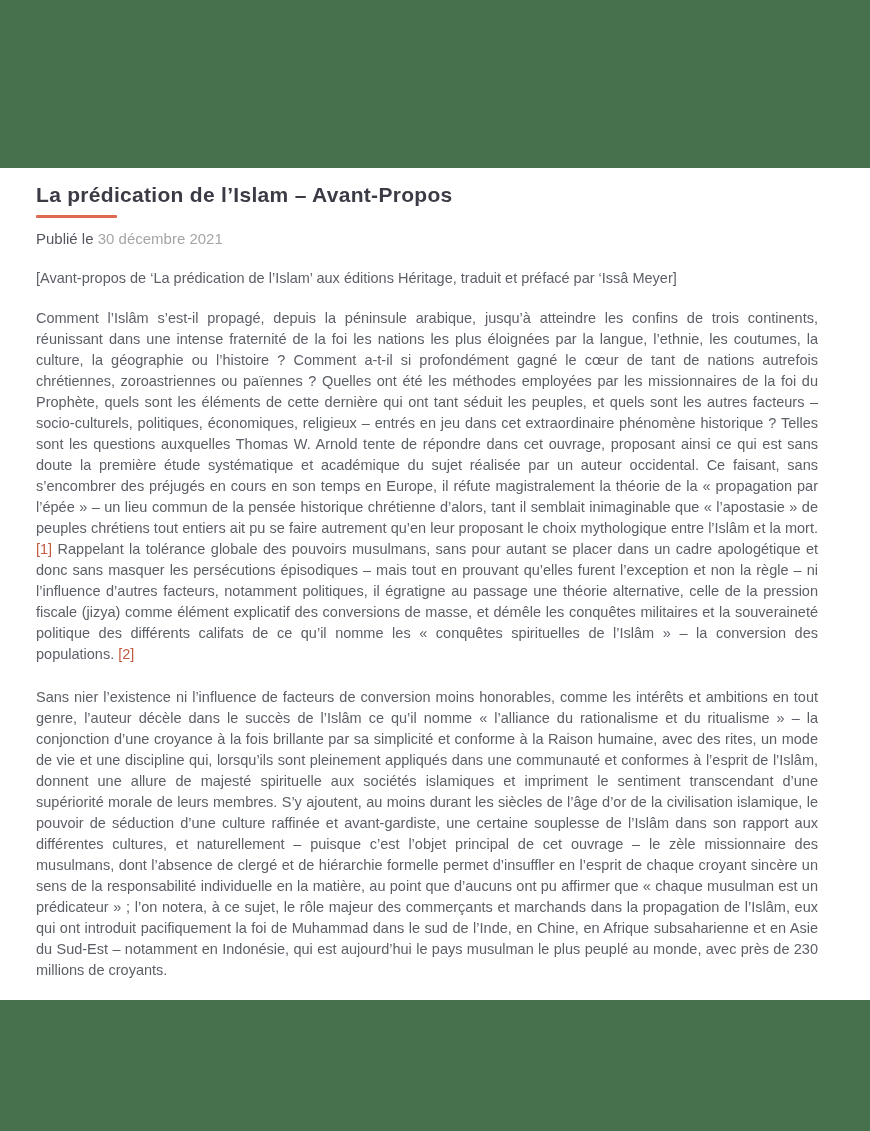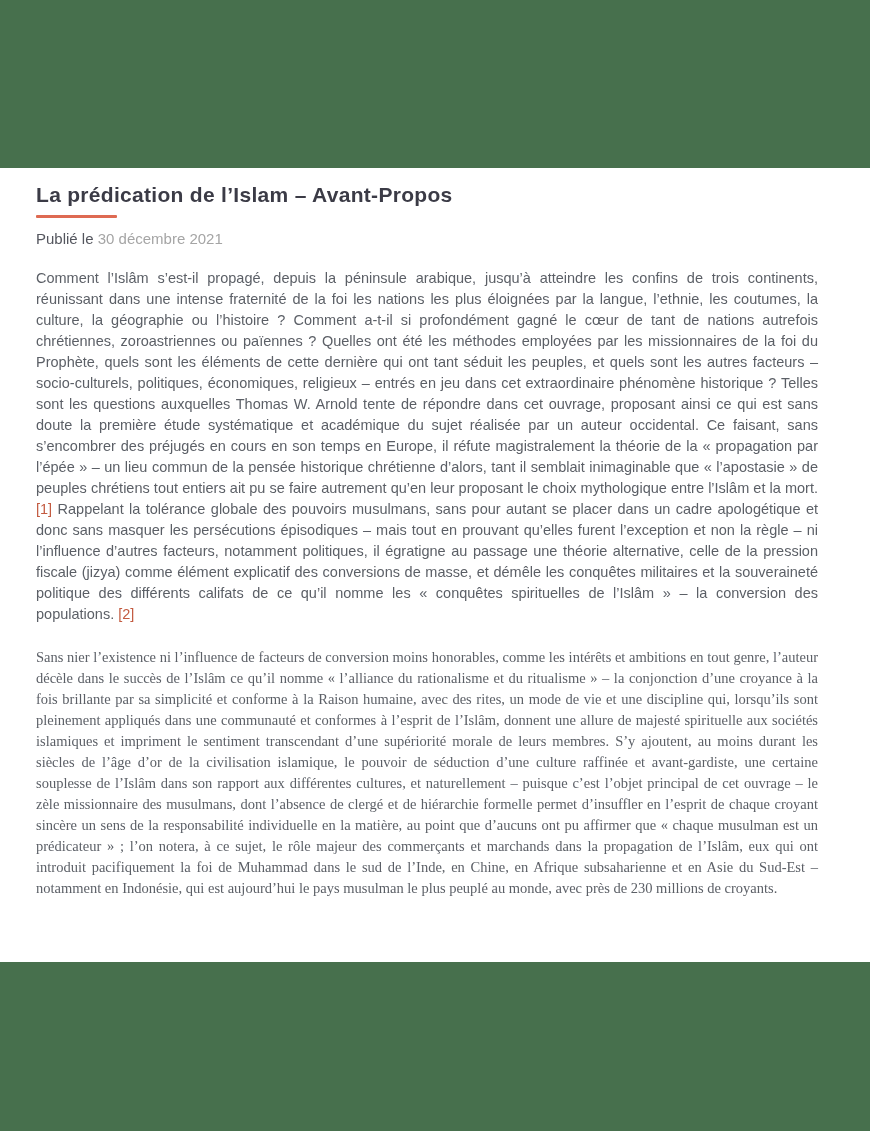--- a/index.html
+++ b/index.html
@@ -47,39 +47,40 @@
   .post-meta .date {
     color: #a5a5a5;
   }
   p.article-par {
     margin: 19px 0 0 0;
     font-size: 14.5px;
     line-height: 21px;
     color: #5b5f66;
     text-align: justify;
   }
-  p.article-par.par-2 { margin-top: 22px; font-family: Liberation Serif, serif; }
+  p.article-par.par-2 { margin-top: 22px; }
   a.footnote-ref {
     color: #c35b41;
     text-decoration: none;
   }
 </style>
 </head>
 <body>
 
 <div class="band band-top"></div>
 
 <main class="content">
 
   <h1 class="post-title">La prédication de l’Islam – Avant-Propos</h1>
 
   <div class="title-underline"></div>
 
   <p class="post-meta"><span>Publié le</span> <span class="date">30 décembre 2021</span></p>
 
+  <p class="article-par intro">[Avant-propos de ‘La prédication de l’Islam’ aux éditions Héritage, traduit et préfacé par ‘Issâ Meyer]</p>
 
   <p class="article-par par-1"><span>Comment l’Islâm s’est-il propagé, depuis la péninsule arabique, jusqu’à atteindre les confins de trois continents, réunissant dans une intense fraternité de la foi les nations les plus éloignées par la langue, l’ethnie, les coutumes, la culture, la géographie ou l’histoire&nbsp;? Comment a-t-il si profondément gagné le cœur de tant de nations autrefois chrétiennes, zoroastriennes ou païennes&nbsp;? Quelles ont été les méthodes employées par les missionnaires de la foi du Prophète, quels sont les éléments de cette dernière qui ont tant séduit les peuples, et quels sont les autres facteurs – socio-culturels, politiques, économiques, religieux – entrés en jeu dans cet extraordinaire phénomène historique&nbsp;? Telles sont les questions auxquelles Thomas W. Arnold tente de répondre dans cet ouvrage, proposant ainsi ce qui est sans doute la première étude systématique et académique du sujet réalisée par un auteur occidental. Ce faisant, sans s’encombrer des préjugés en cours en son temps en Europe, il réfute magistralement la théorie de la «&nbsp;propagation par l’épée&nbsp;» – un lieu commun de la pensée historique chrétienne d’alors, tant il semblait inimaginable que «&nbsp;l’apostasie&nbsp;» de peuples chrétiens tout entiers ait pu se faire autrement qu’en leur proposant le choix mythologique entre l’Islâm et la mort.</span> <a class="footnote-ref" href="#">[1]</a> <span>Rappelant la tolérance globale des pouvoirs musulmans, sans pour autant se placer dans un cadre apologétique et donc sans masquer les persécutions épisodiques – mais tout en prouvant qu’elles furent l’exception et non la règle – ni l’influence d’autres facteurs, notamment politiques, il égratigne au passage une théorie alternative, celle de la pression fiscale (jizya) comme élément explicatif des conversions de masse, et démêle les conquêtes militaires et la souveraineté politique des différents califats de ce qu’il nomme les «&nbsp;conquêtes spirituelles de l’Islâm&nbsp;» – la conversion des populations.</span> <a class="footnote-ref" href="#">[2]</a></p>
 
   <p class="article-par par-2">Sans nier l’existence ni l’influence de facteurs de conversion moins honorables, comme les intérêts et ambitions en tout genre, l’auteur décèle dans le succès de l’Islâm ce qu’il nomme «&nbsp;l’alliance du rationalisme et du ritualisme&nbsp;» – la conjonction d’une croyance à la fois brillante par sa simplicité et conforme à la Raison humaine, avec des rites, un mode de vie et une discipline qui, lorsqu’ils sont pleinement appliqués dans une communauté et conformes à l’esprit de l’Islâm, donnent une allure de majesté spirituelle aux sociétés islamiques et impriment le sentiment transcendant d’une supériorité morale de leurs membres. S’y ajoutent, au moins durant les siècles de l’âge d’or de la civilisation islamique, le pouvoir de séduction d’une culture raffinée et avant-gardiste, une certaine souplesse de l’Islâm dans son rapport aux différentes cultures, et naturellement – puisque c’est l’objet principal de cet ouvrage – le zèle missionnaire des musulmans, dont l’absence de clergé et de hiérarchie formelle permet d’insuffler en l’esprit de chaque croyant sincère un sens de la responsabilité individuelle en la matière, au point que d’aucuns ont pu affirmer que «&nbsp;chaque musulman est un prédicateur&nbsp;»&nbsp;; l’on notera, à ce sujet, le rôle majeur des commerçants et marchands dans la propagation de l’Islâm, eux qui ont introduit pacifiquement la foi de Muhammad dans le sud de l’Inde, en Chine, en Afrique subsaharienne et en Asie du Sud-Est – notamment en Indonésie, qui est aujourd’hui le pays musulman le plus peuplé au monde, avec près de 230 millions de croyants.</p>
 
 </main>
 
 <div class="band band-bottom"></div>
 
 </body></html>

